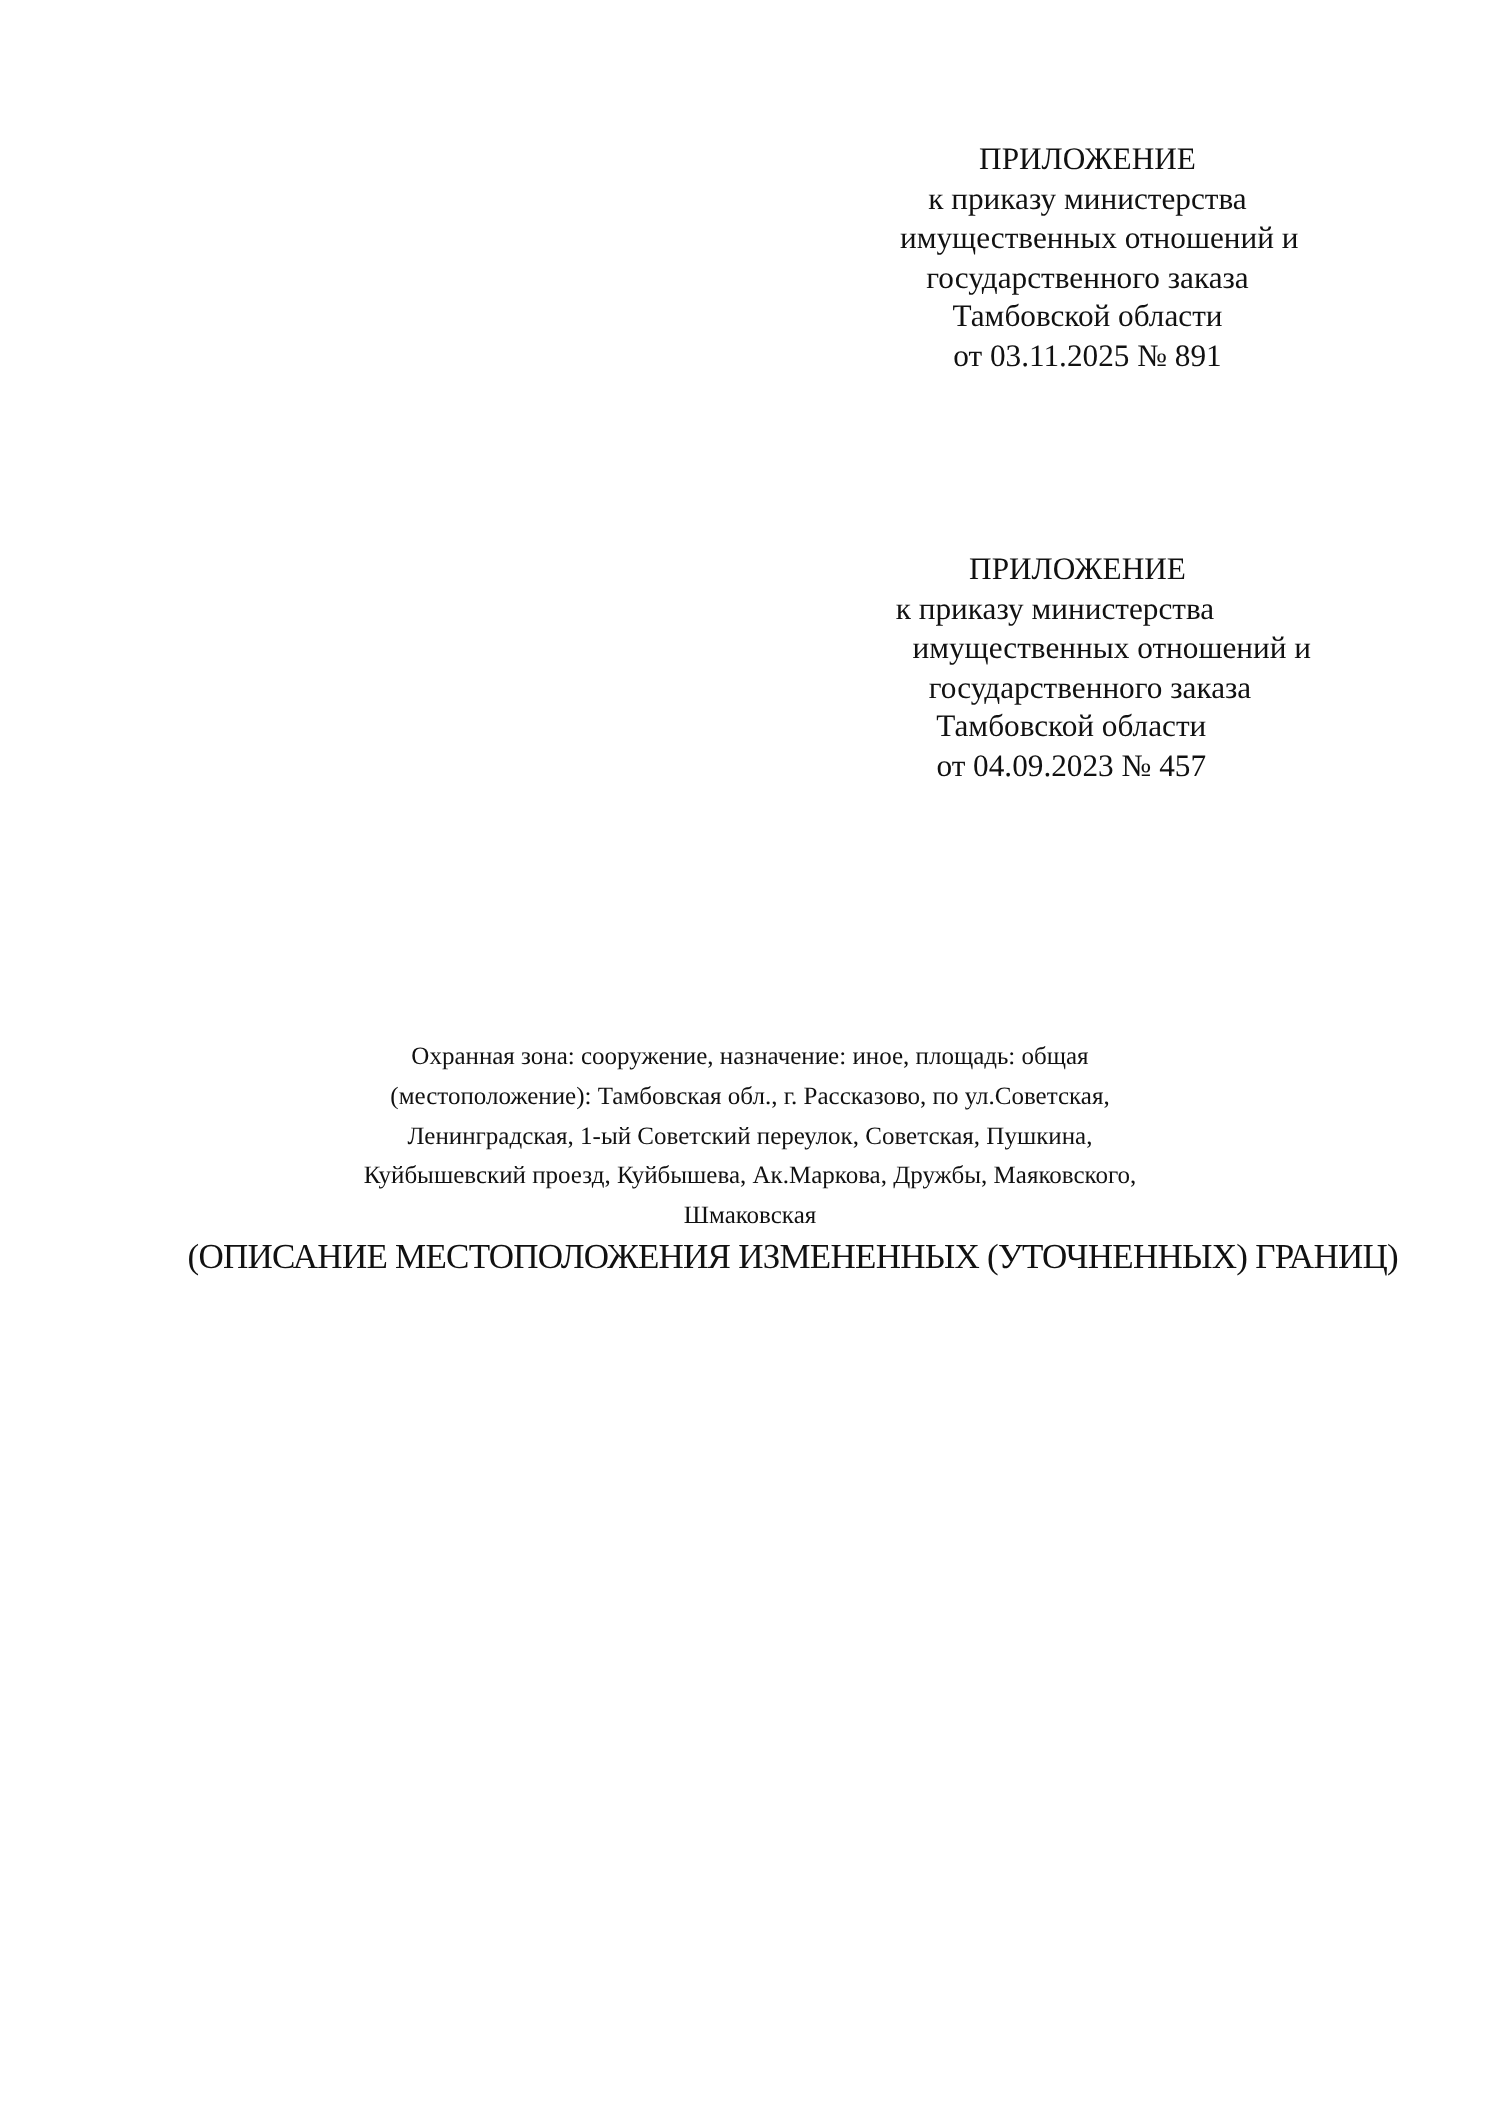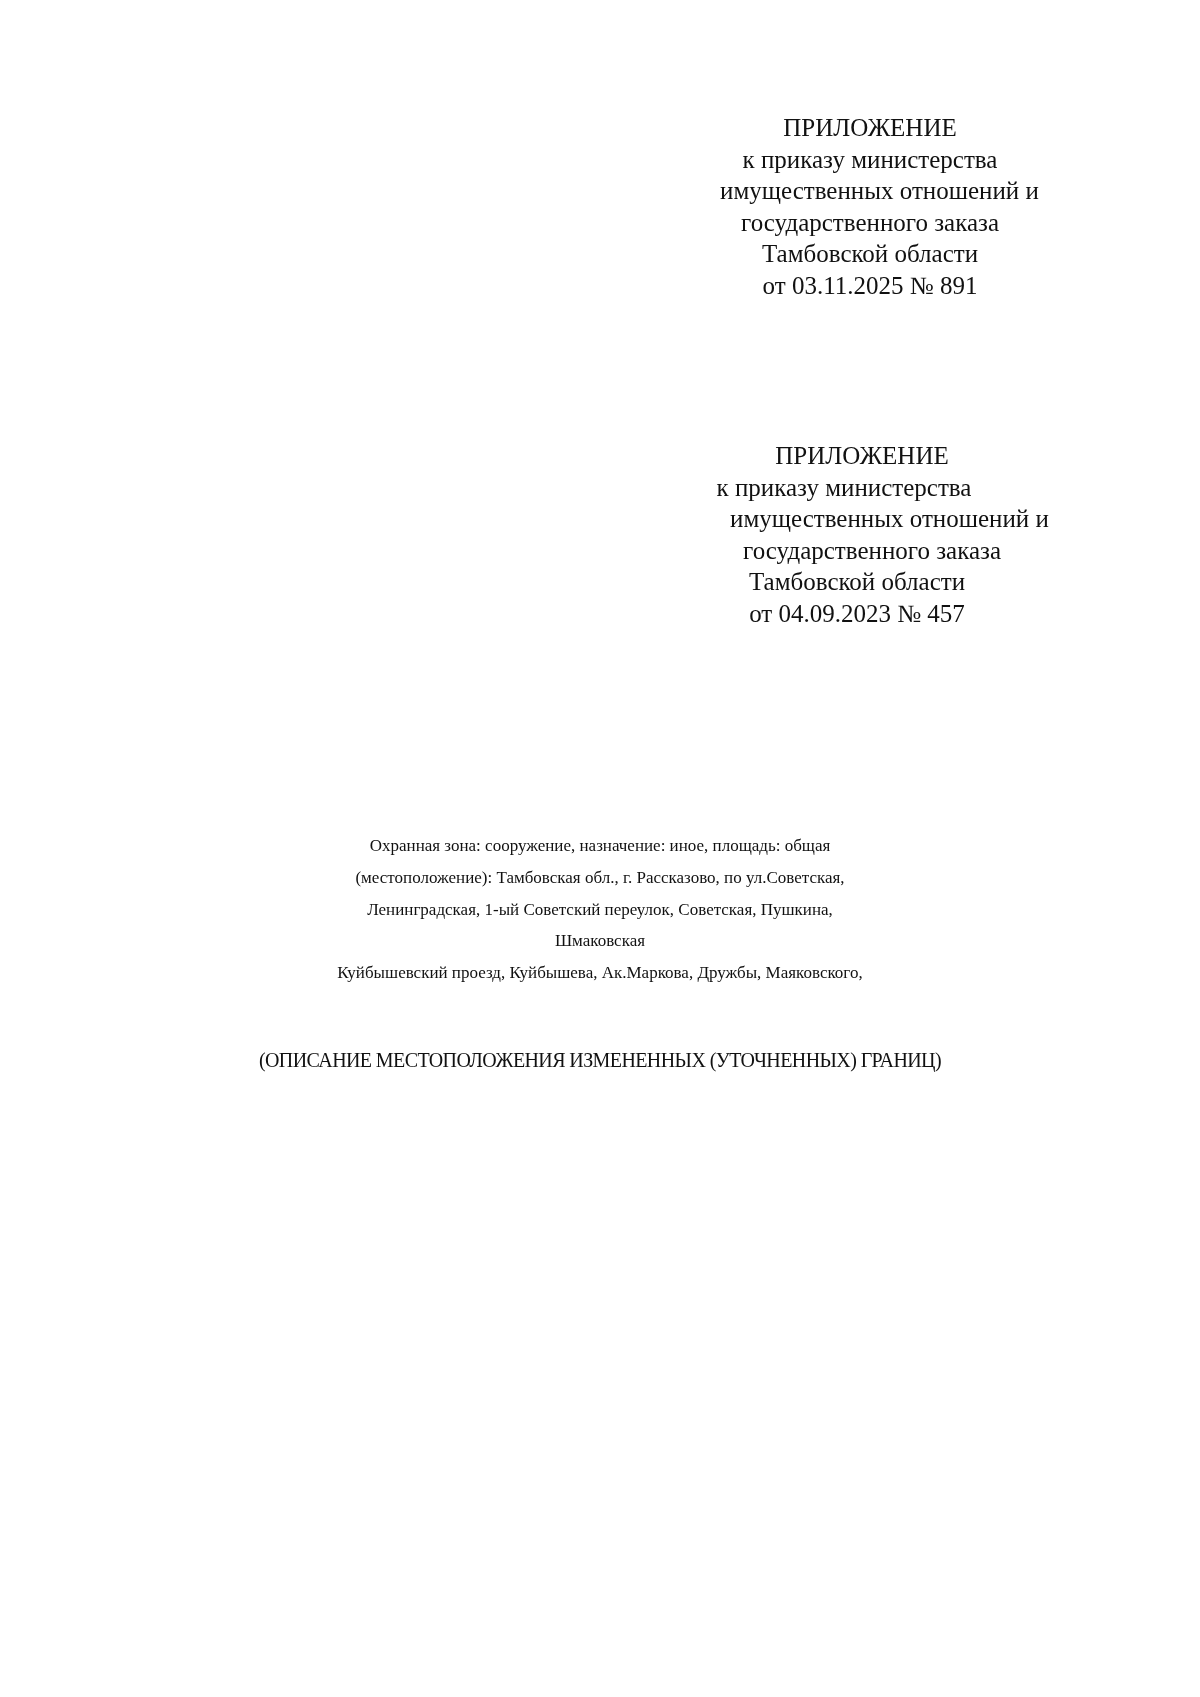--- a/index.html
+++ b/index.html
@@ -27,25 +27,25 @@
     
     #appendix-2 .l0 { margin-left: 0px; }
     #appendix-2 .l1 { margin-left: -36px; }
     #appendix-2 .l2 { margin-left: 28px; }
     #appendix-2 .l3 { margin-left: 20px; }
     #appendix-2 .l4 { margin-left: -10px; }
     #appendix-2 .l5 { margin-left: -10px; }
 
     #zone-description {
       left: 150px; top: 830px; width: 900px;
-      font-size: 17px; line-height: 31.8px;
+      font-size: 20px; line-height: 31.8px;
     }
     #section-heading {
-      left: 150px; top: 1046px; width: 900px;
-      font-size: 20px; line-height: 28px;
+      left: 150px; top: 992px; width: 900px;
+      font-size: 28px; line-height: 28px;
       letter-spacing: -0.6px;
     }
   </style>
 </head>
 <body>
 
 <div class="block" id="appendix-1">
   <span class="line l0">ПРИЛОЖЕНИЕ</span>
   <span class="line l1">к приказу министерства</span>
   <span class="line l2">имущественных отношений и</span>
@@ -60,19 +60,19 @@
   <span class="line l2">имущественных отношений и</span>
   <span class="line l3">государственного заказа</span>
   <span class="line l4">Тамбовской области</span>
   <span class="line l5">от 04.09.2023 № 457</span>
 </div>
 
 <div class="block" id="zone-description">
   <span class="line">Охранная зона:  сооружение, назначение: иное, площадь: общая</span>
   <span class="line">(местоположение): Тамбовская обл., г. Рассказово, по ул.Советская,</span>
   <span class="line">Ленинградская, 1-ый Советский переулок, Советская, Пушкина,</span>
+  <span class="line">Куйбышевский проезд, Куйбышева, Ак.Маркова, Дружбы, Маяковского,</span>
   <span class="line">Шмаковская</span>
-  <span class="line">Куйбышевский проезд, Куйбышева, Ак.Маркова, Дружбы, Маяковского,</span>
 </div>
 
 <div class="block" id="section-heading">
   <span class="line">(ОПИСАНИЕ МЕСТОПОЛОЖЕНИЯ ИЗМЕНЕННЫХ (УТОЧНЕННЫХ) ГРАНИЦ)</span>
 </div>
 
 </body></html>

